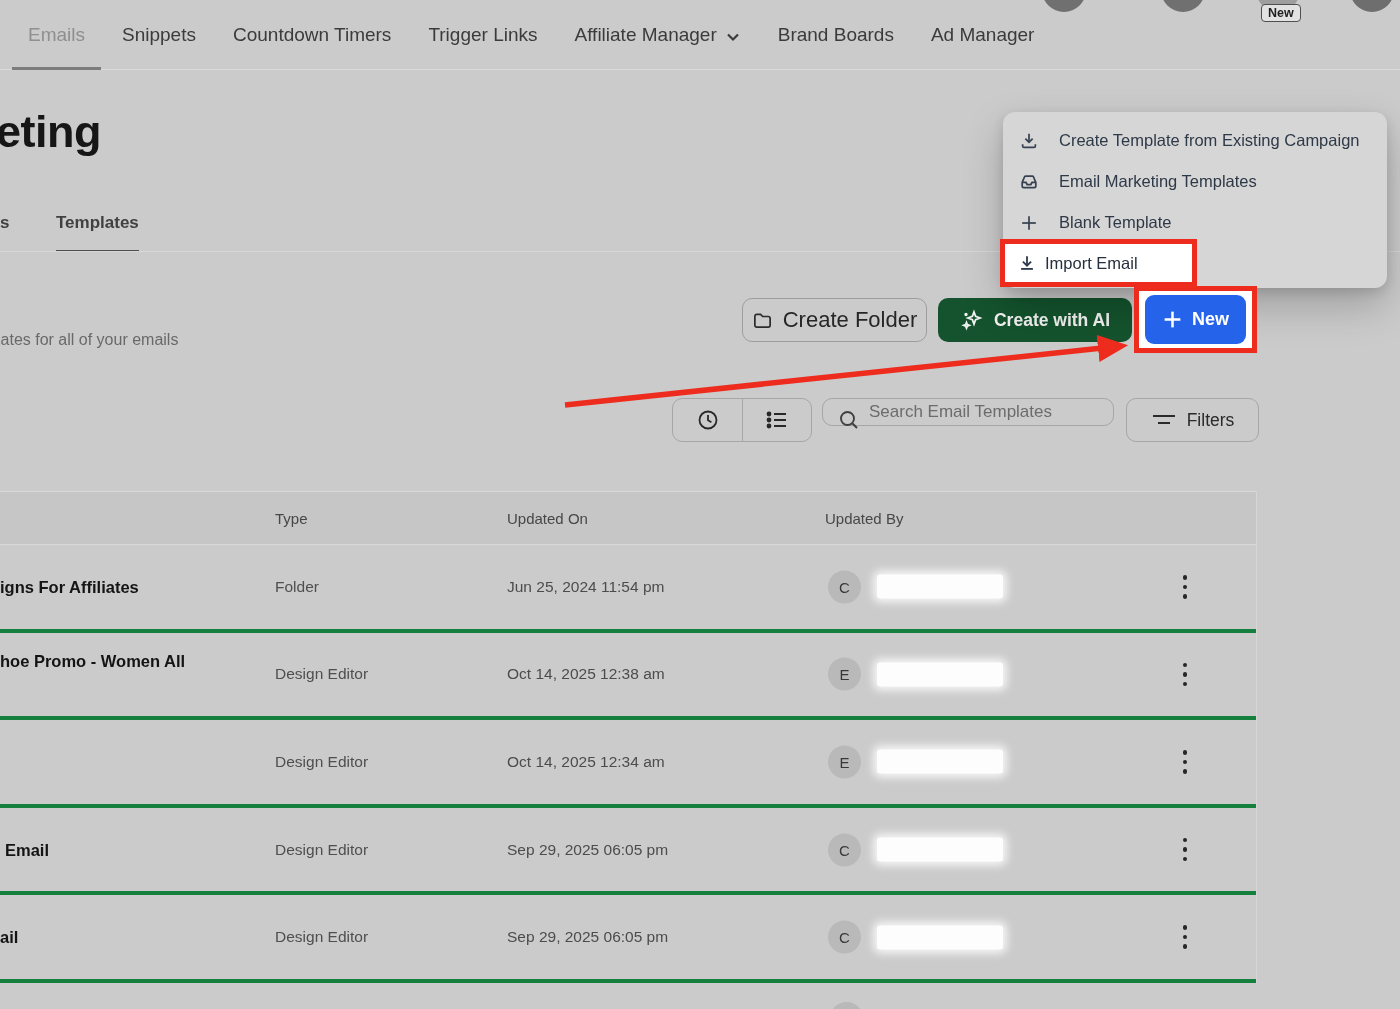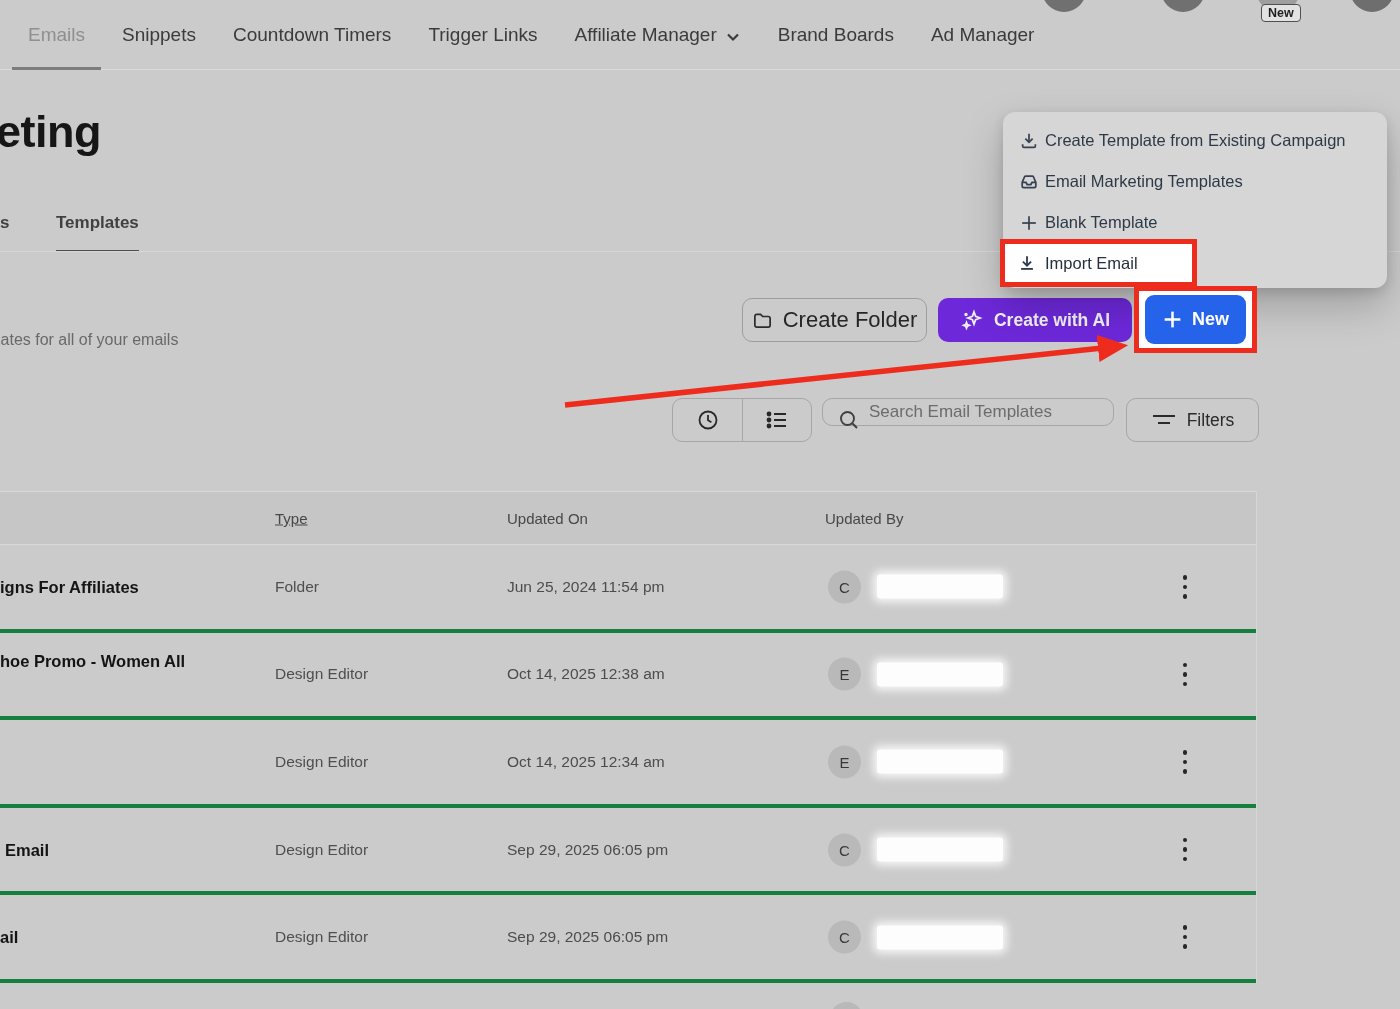--- a/index.html
+++ b/index.html
@@ -23,21 +23,21 @@
   .tab { font-size:17px; font-weight:600; color:#414141; position:relative; height:47px; display:flex; align-items:flex-start; padding-top:8px; cursor:pointer; }
   .tab-partial { position:absolute; left:0; }
   .tab-active { position:absolute; left:56px; }
   .tab-active::after { content:""; position:absolute; left:0; right:0; bottom:0; height:2.5px; background:#4e4e4e; }
   .tabs-divider { position:absolute; left:0; top:251px; width:1400px; height:1px; background:#d7d7d7; }
   .subtitle { position:absolute; left:-3px; top:331px; font-size:16px; color:#696969; }
 
   
   .btn { display:flex; align-items:center; justify-content:center; gap:10px; border-radius:10px; cursor:pointer; }
   .btn-outline { position:absolute; left:742px; top:298px; width:185px; height:44px; border:1.5px solid #9e9e9e; color:#262626; font-size:22px; font-weight:500; background:transparent; }
-  .btn-dark { position:absolute; left:938px; top:298px; width:194px; height:44px; background:#6d28d9; color:#f2f2f2; font-size:17.5px; font-weight:600; }
+  .btn-dark { position:absolute; left:938px; top:298px; width:194px; height:44px; background:#14532d; color:#f2f2f2; font-size:17.5px; font-weight:600; }
   .spot-new { position:absolute; left:1134px; top:286px; width:123px; height:67px; background:#ffffff; border:5px solid #ee2c1e; z-index:30; display:flex; align-items:center; justify-content:center; }
   .btn-new { width:101px; height:49px; background:#2563eb; border-radius:9px; color:#ffffff; font-size:18px; font-weight:600; display:flex; align-items:center; justify-content:center; gap:9px; cursor:pointer; }
   .ic { stroke-width:1.8; fill:none; }
 
   
   .seg { position:absolute; left:672px; top:398px; width:140px; height:44px; border:1px solid #a6a6a6; border-radius:10px; display:flex; }
   .seg-cell { width:70px; height:100%; display:flex; align-items:center; justify-content:center; cursor:pointer; }
   .seg-cell + .seg-cell { border-left:1px solid #a6a6a6; }
   .search-wrap { position:absolute; left:822px; top:398px; width:292px; height:28px; }
   .search-input { width:100%; height:100%; border:1px solid #a6a6a6; border-radius:10px; background:transparent; padding-left:46px; font-size:17px; color:#2c2c2c; font-family:"Liberation Sans", sans-serif; outline:none; }
@@ -59,21 +59,21 @@
   .c-by { left:828px; display:flex; align-items:center; gap:16px; }
   .avatar { width:33px; height:33px; border-radius:50%; background:#b9b9b9; color:#383838; font-size:15px; font-weight:500; display:flex; align-items:center; justify-content:center; }
   .blurbar { width:126px; height:24px; background:#fdfdfd; border-radius:3px; box-shadow:0 0 8px 4px rgba(253,253,253,0.85); }
   .kebab { left:1174px; width:22px; height:34px; display:flex; flex-direction:column; align-items:center; justify-content:center; gap:5px; cursor:pointer; }
   .kebab i { width:4.5px; height:4.5px; border-radius:50%; background:#262626; display:block; }
   .pavatar { position:absolute; left:830px; top:1002px; width:33px; height:33px; border-radius:50%; background:#b9b9b9; }
 
   
   .menu { position:absolute; left:1003px; top:112px; width:384px; height:176px; background:#d6d6d6; border-radius:12px; z-index:20;
           box-shadow:0 18px 40px rgba(0,0,0,0.22), 0 4px 12px rgba(0,0,0,0.12); padding-top:8px; }
-  .menu-item { height:41px; display:flex; align-items:center; padding-left:16px; gap:6px; font-size:16.5px; color:#2e3947; cursor:pointer; white-space:nowrap; }
+  .menu-item { height:41px; display:flex; align-items:center; padding-left:16px; gap:20px; font-size:16.5px; color:#2e3947; cursor:pointer; white-space:nowrap; }
   .menu-item .mic { width:20px; height:20px; flex:0 0 20px; stroke:#374151; stroke-width:1.9; fill:none; }
   .spot-import { position:absolute; left:1000px; top:239px; width:197px; height:48px; background:#ffffff; border:5px solid #ee2c1e; z-index:30; display:flex; align-items:center; padding-left:12px; gap:8px; font-size:16.5px; color:#26303d; cursor:pointer; }
   .spot-import .mic { width:20px; height:20px; flex:0 0 20px; stroke:#2b3a4d; stroke-width:2; fill:none; }
 
   
   .arrow-svg { position:absolute; left:555px; top:333px; z-index:40; pointer-events:none; }
 </style>
 </head>
 <body>
 
@@ -175,21 +175,21 @@
   <div class="btn btn-filters">
     <svg width="26" height="20" viewBox="0 0 26 20" fill="none" stroke="#2a2a2a" stroke-width="2">
         <line x1="2" y1="6" x2="24" y2="6"></line>
         <line x1="7" y1="13" x2="19" y2="13"></line>
       </svg>
     <span>Filters</span>
   </div>
 
   <div class="table">
     <div class="thead">
-      <span class="th" style="left:275px;text-decoration:underline;">Type</span>
+      <span class="th" style="left:275px;">Type</span>
       <span class="th" style="left:507px;">Updated On</span>
       <span class="th" style="left:825px;">Updated By</span>
     </div>
 
     <div class="row">
       <span class="cell c-name">igns For Affiliates</span>
       <span class="cell c-type">Folder</span>
       <span class="cell c-date">Jun 25, 2024 11:54 pm</span>
       <span class="cell c-by">
         <span class="avatar">C</span>

